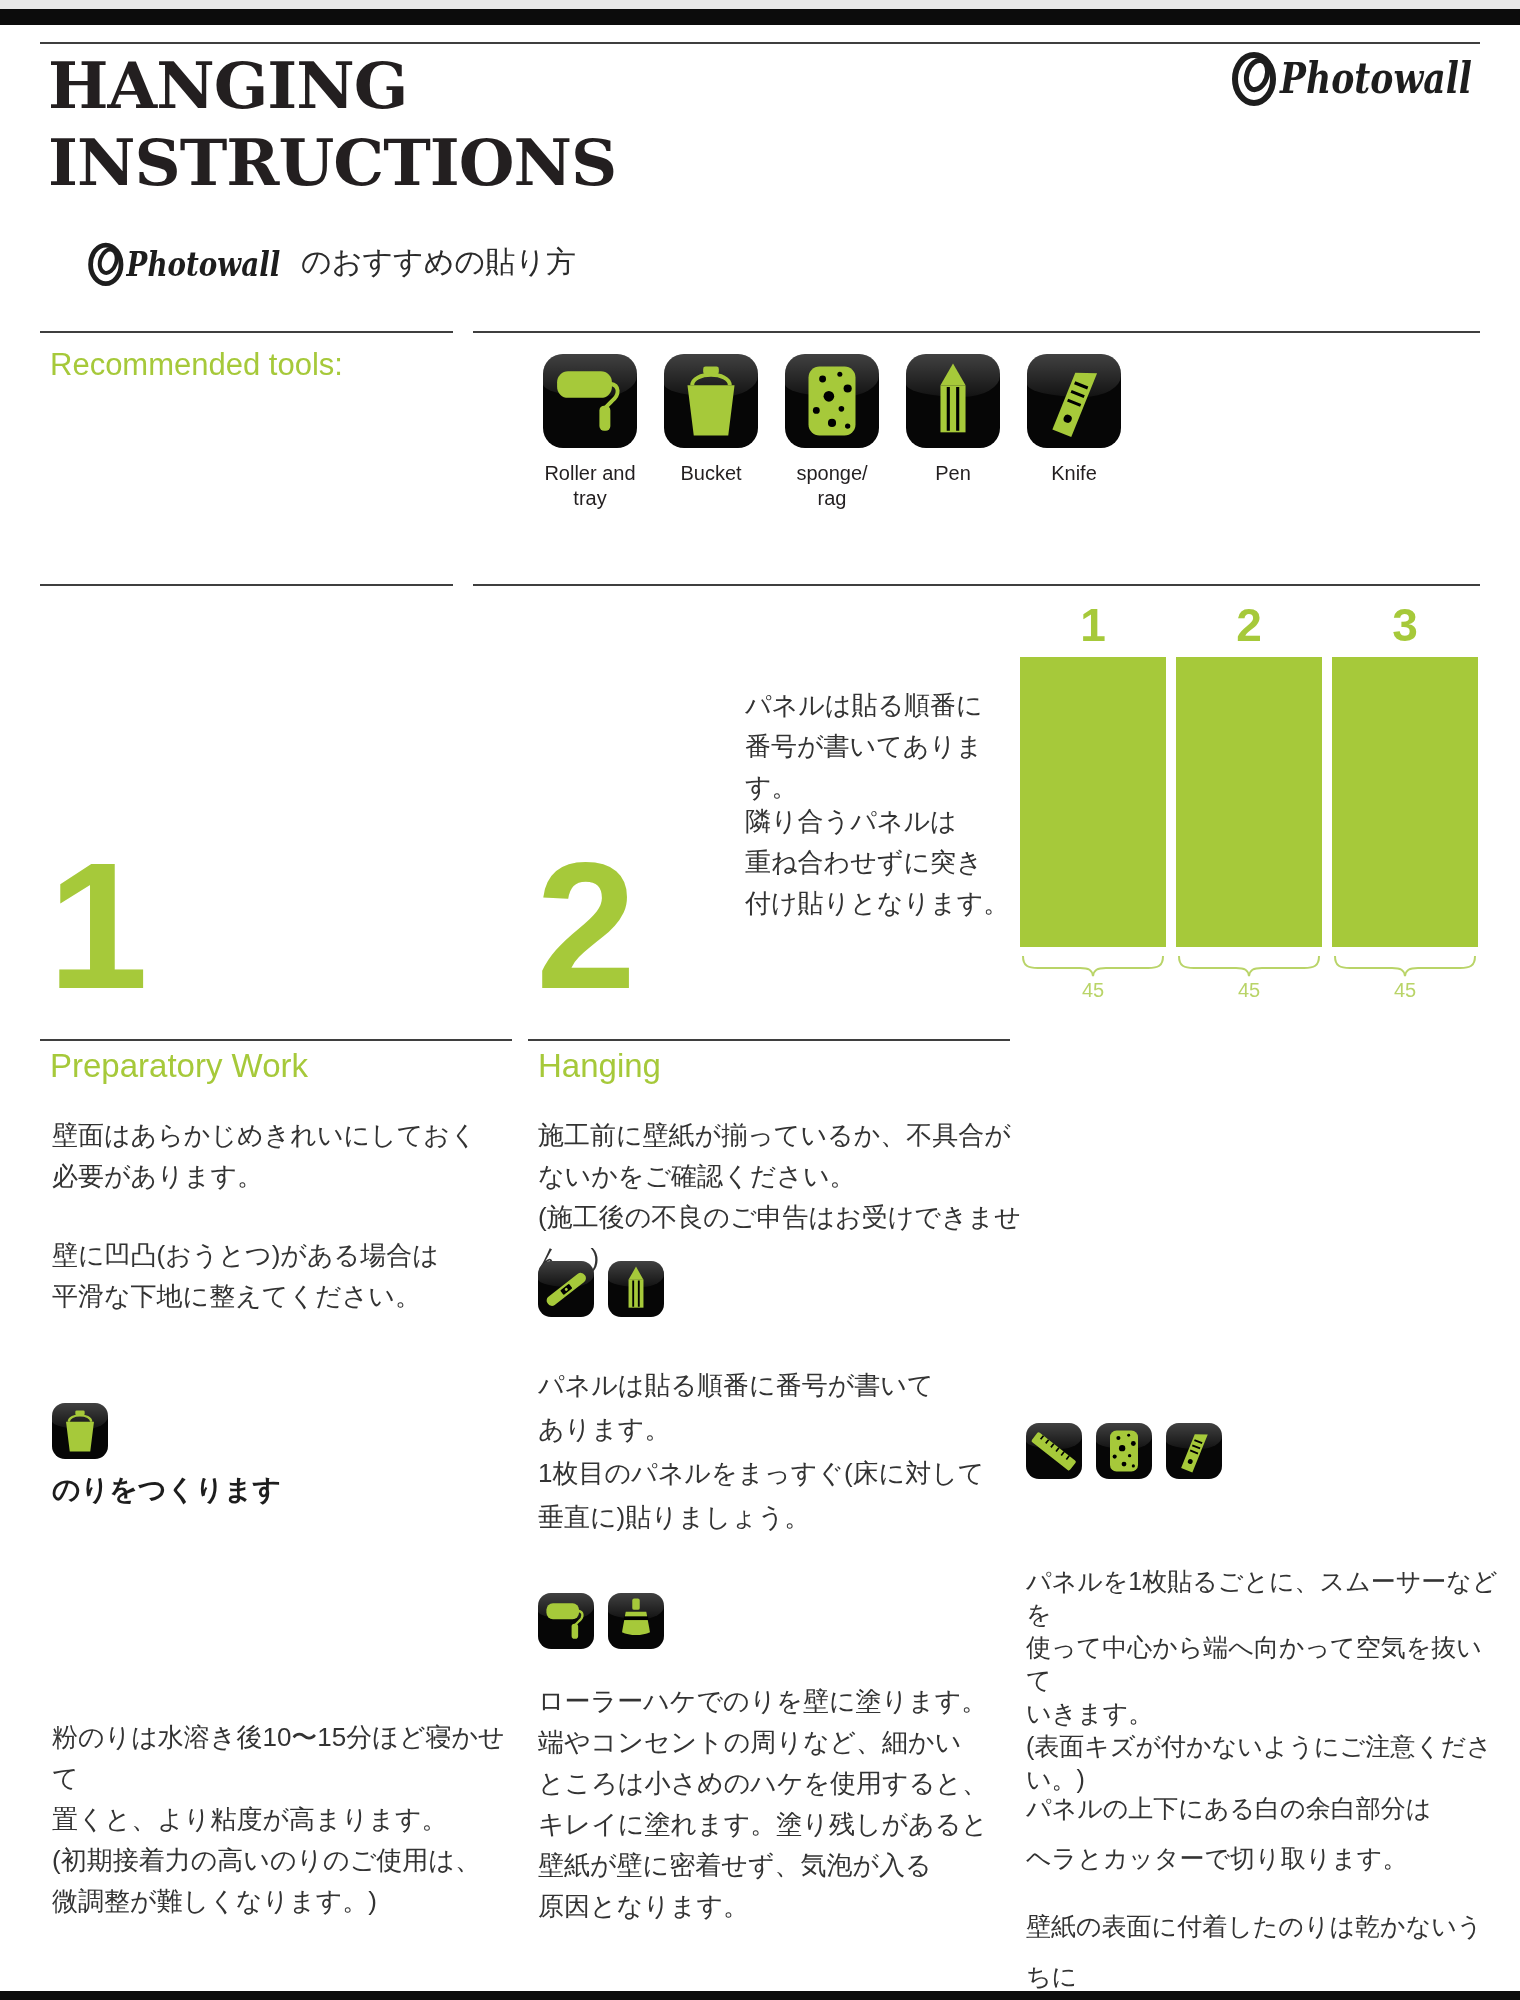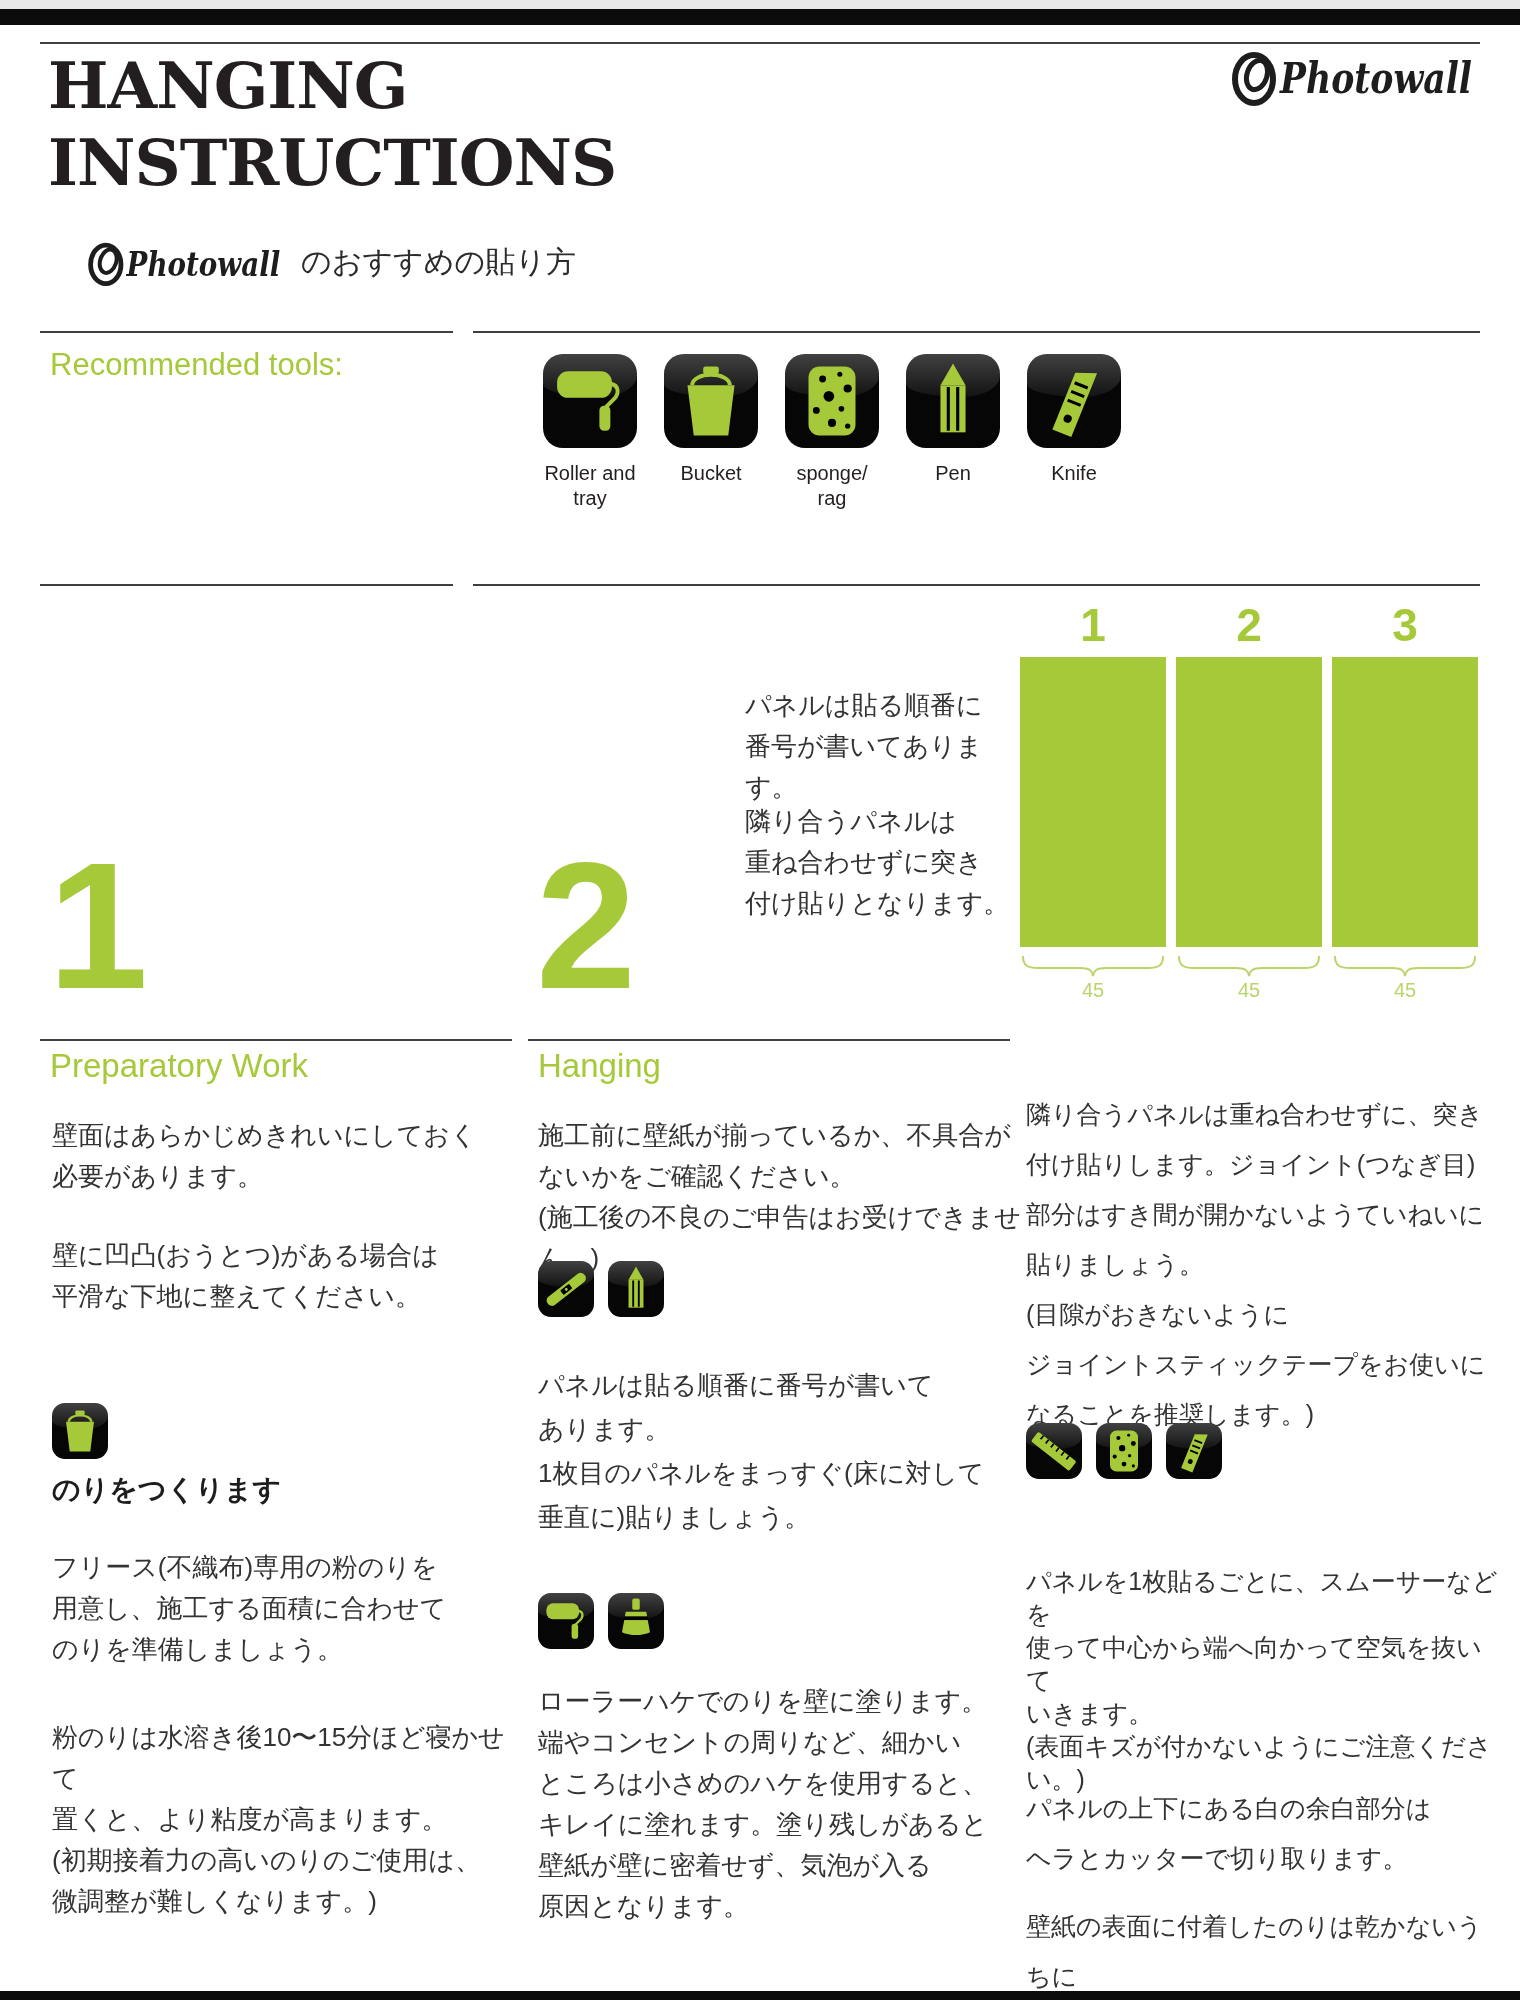--- a/index.html
+++ b/index.html
@@ -177,23 +177,20 @@
 
   <div class="tile sm" style="left:52px;top:1394px;">
     <svg viewBox="0 0 60 60">
       <rect class="g" x="25" y="8" width="10" height="5" rx="1.5"></rect>
       <path class="gs" d="M18 20 c0 -9 24 -9 24 0" stroke-width="2.5"></path>
       <path class="g" d="M15 20 h30 l-4 32 h-22 z"></path>
     </svg>
   </div>
 
   <div class="abs paste-title" style="left:52px;top:1462px;">のりをつくります</div>
-  <div class="abs jp p-left" style="left:52px;top:1538px;width:460px;">フリース(不織布)専用の粉のりを
-用意し、施工する面積に合わせて
-のりを準備しましょう。</div>
   <div class="abs jp p-left" style="left:52px;top:1708px;width:460px;">粉のりは水溶き後10〜15分ほど寝かせて
 置くと、より粘度が高まります。
 (初期接着力の高いのりのご使用は、
 微調整が難しくなります。)</div>
 
   <div class="abs jp p-mid" style="left:538px;top:1106px;width:490px;">施工前に壁紙が揃っているか、不具合が
 ないかをご確認ください。
 (施工後の不良のご申告はお受けできません。)</div>
 
   <div class="tile sm" style="left:538px;top:1252px;">
@@ -233,27 +230,20 @@
     </svg>
   </div>
 
   <div class="abs jp p-left" style="left:538px;top:1672px;width:490px;">ローラーハケでのりを壁に塗ります。
 端やコンセントの周りなど、細かい
 ところは小さめのハケを使用すると、
 キレイに塗れます。塗り残しがあると
 壁紙が壁に密着せず、気泡が入る
 原因となります。</div>
 
-  <div class="abs jp p-right" style="left:1026px;top:1080px;width:470px;">隣り合うパネルは重ね合わせずに、突き
-付け貼りします。ジョイント(つなぎ目)
-部分はすき間が開かないようていねいに
-貼りましょう。
-(目隙がおきないように
-ジョイントスティックテープをお使いに
-なることを推奨します。)</div>
 
   <div class="tile sm" style="left:1026px;top:1414px;">
     <svg viewBox="0 0 60 60">
       <g transform="rotate(38 30 30)">
         <rect class="g" x="4" y="24" width="52" height="13" rx="2"></rect>
         <path class="ks" d="M11 24 v5 M18 24 v5 M25 24 v5 M32 24 v5 M39 24 v5 M46 24 v5" stroke-width="1.8"></path>
       </g>
     </svg>
   </div>
   <div class="tile sm" style="left:1096px;top:1414px;">

